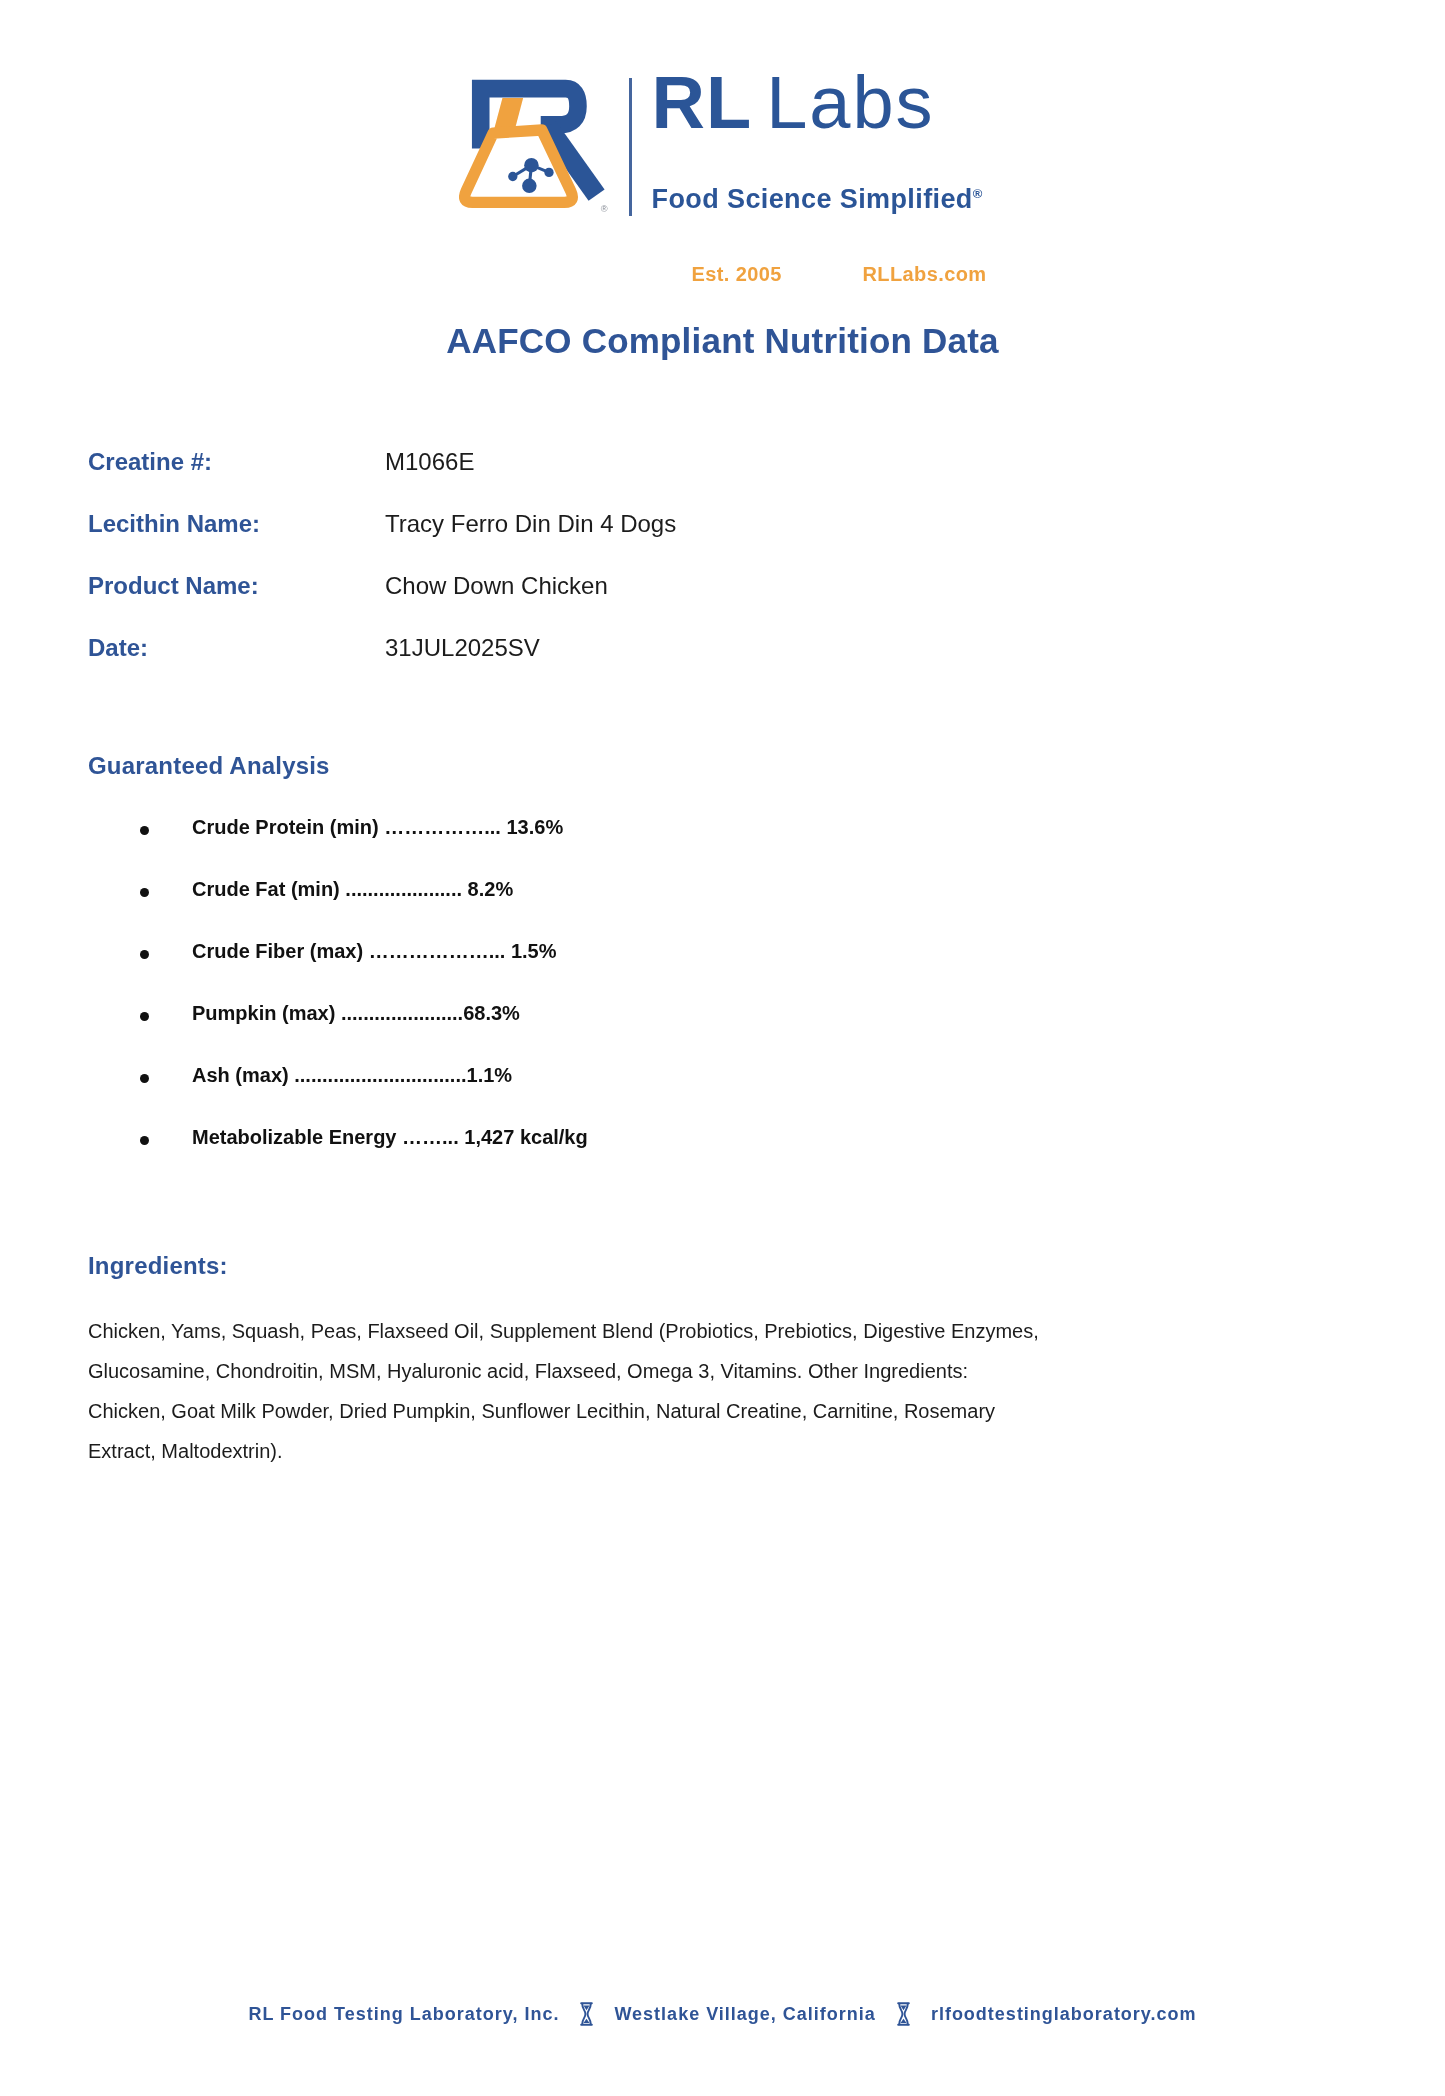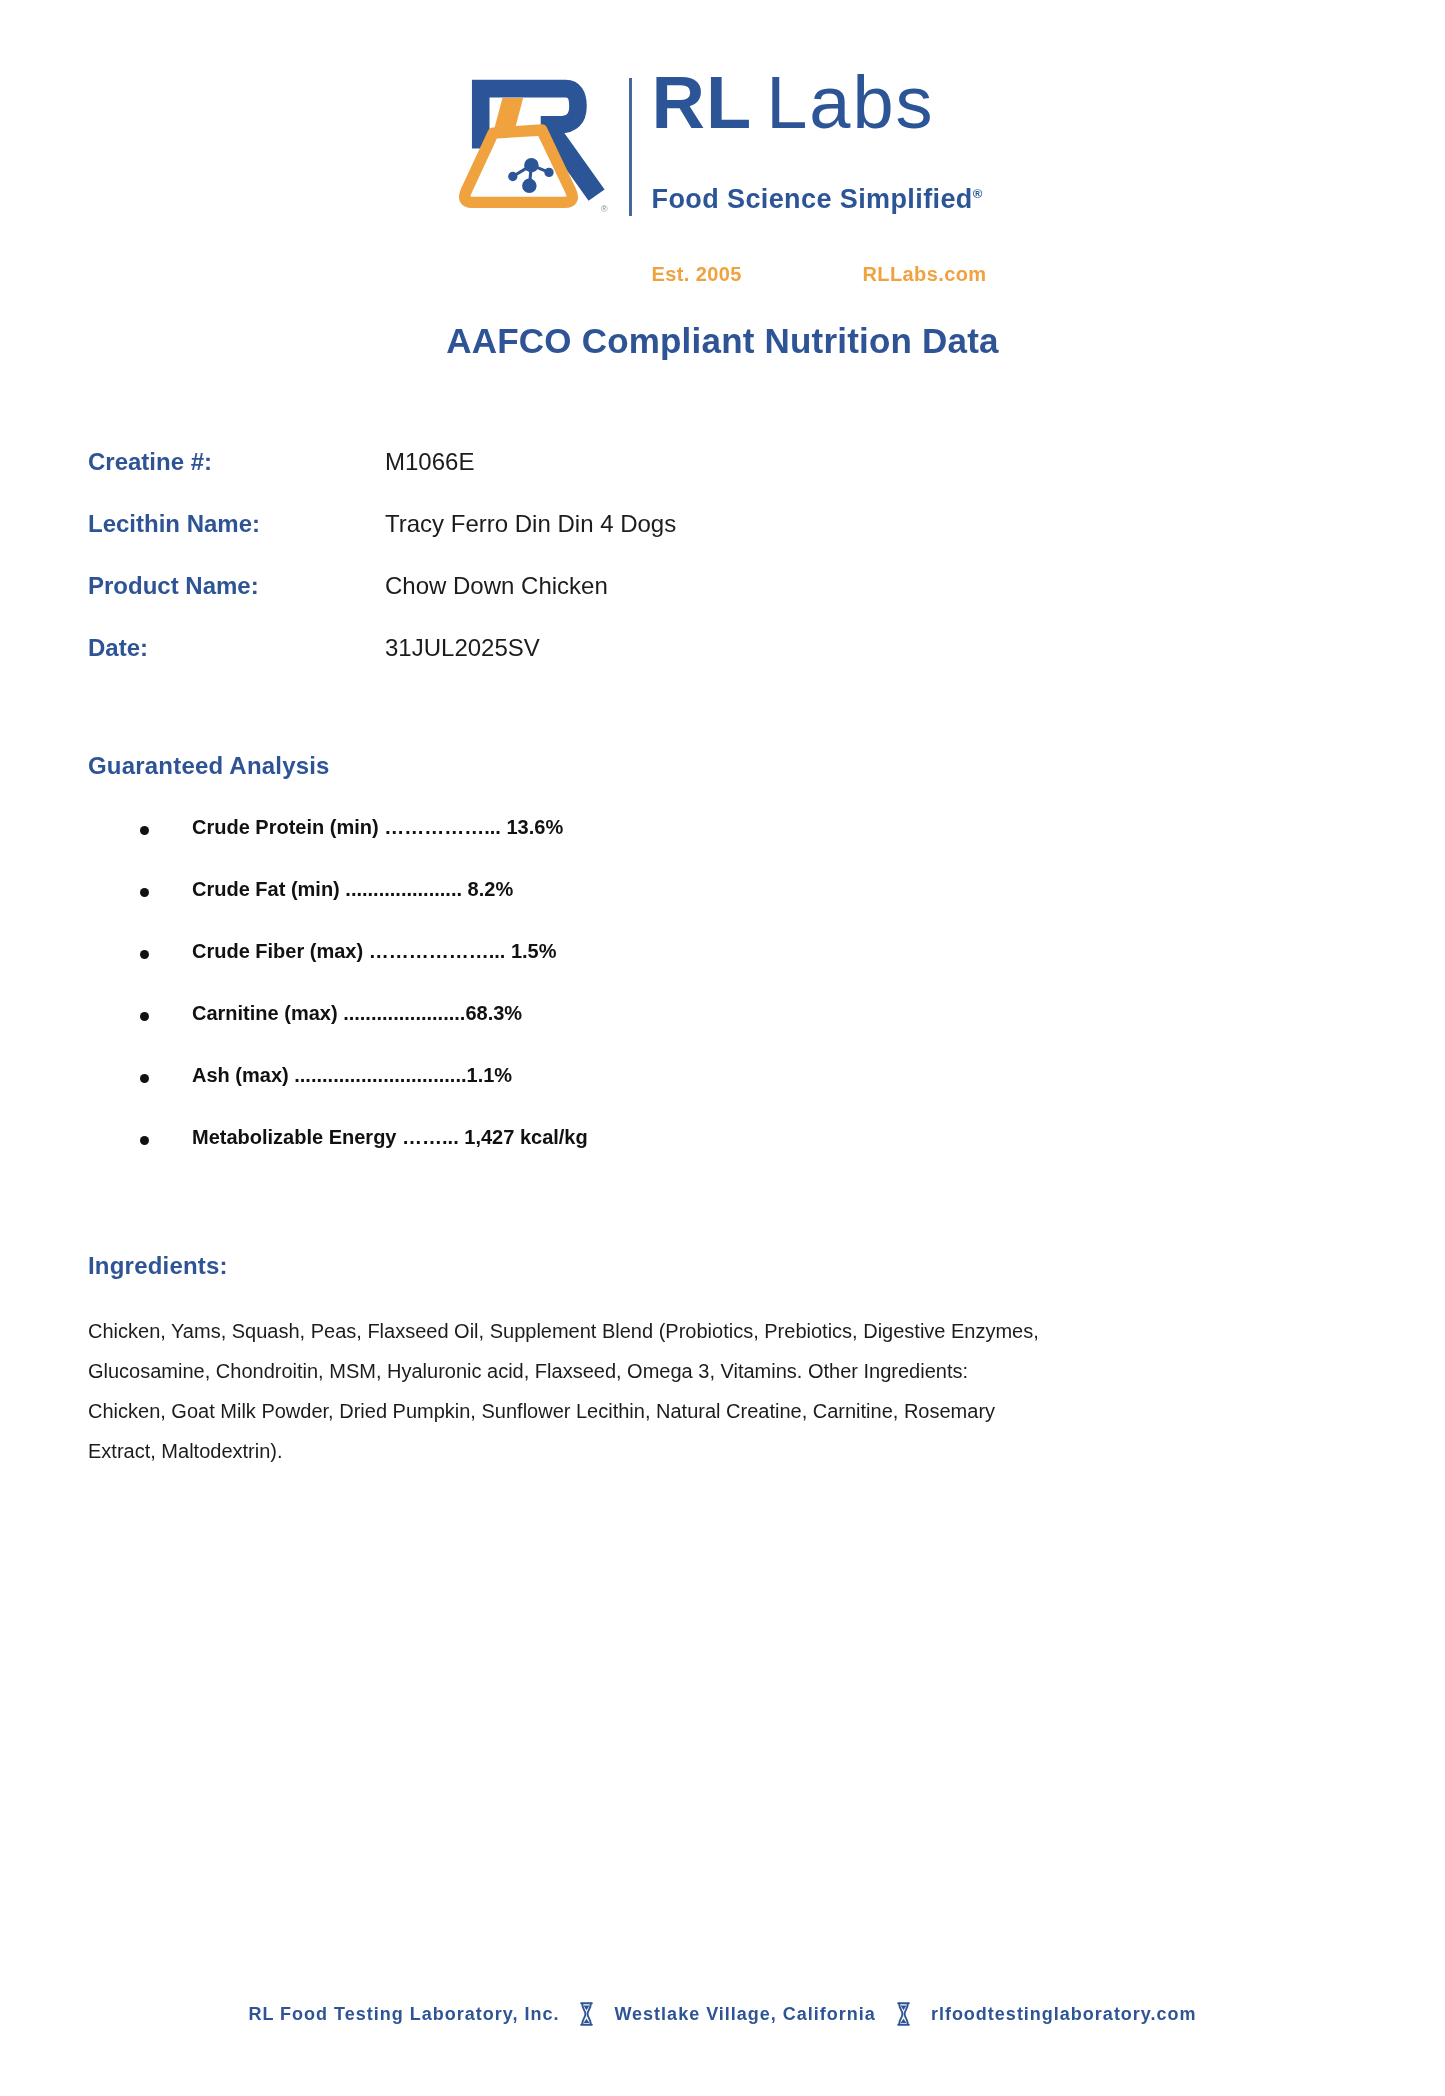--- a/index.html
+++ b/index.html
@@ -66,20 +66,21 @@
     font-weight:bold;
   }
   .logo-bottom{
     margin-top:8px;
     display:flex;
     justify-content:space-between;
     font-size:20px;
     font-weight:bold;
     color:var(--orange);
     letter-spacing:0.4px;
+    margin-left:40px;
   }
 
   
   .doc-title{
     position:absolute;
     top:309px;
     left:0;
     right:0;
     margin:12px;
     text-align:center;
@@ -247,21 +248,21 @@
       <span class="info-value">31JUL2025SV</span>
     </div>
   </section>
 
   <section class="ga-section">
     <h2 class="section-heading">Guaranteed Analysis</h2>
     <ul class="ga-list">
       <li>Crude Protein (min) ……………... 13.6%</li>
       <li>Crude Fat (min) ..................... 8.2%</li>
       <li>Crude Fiber (max) ………………... 1.5%</li>
-      <li>Carnitine (max) ......................68.3%</li>
+      <li>Pumpkin (max) ......................68.3%</li>
       <li>Ash (max) ...............................1.1%</li>
       <li>Metabolizable Energy ……... 1,427 kcal/kg</li>
     </ul>
   </section>
 
   <section class="ingredients-section">
     <h2 class="section-heading">Ingredients:</h2>
     <p class="ingredients-text">Chicken, Yams, Squash, Peas, Flaxseed Oil, Supplement Blend (Probiotics, Prebiotics, Digestive Enzymes,
 Glucosamine, Chondroitin, MSM, Hyaluronic acid, Flaxseed, Omega 3, Vitamins. Other Ingredients:
 Chicken, Goat Milk Powder, Dried Pumpkin, Sunflower Lecithin, Natural Creatine, Carnitine, Rosemary

